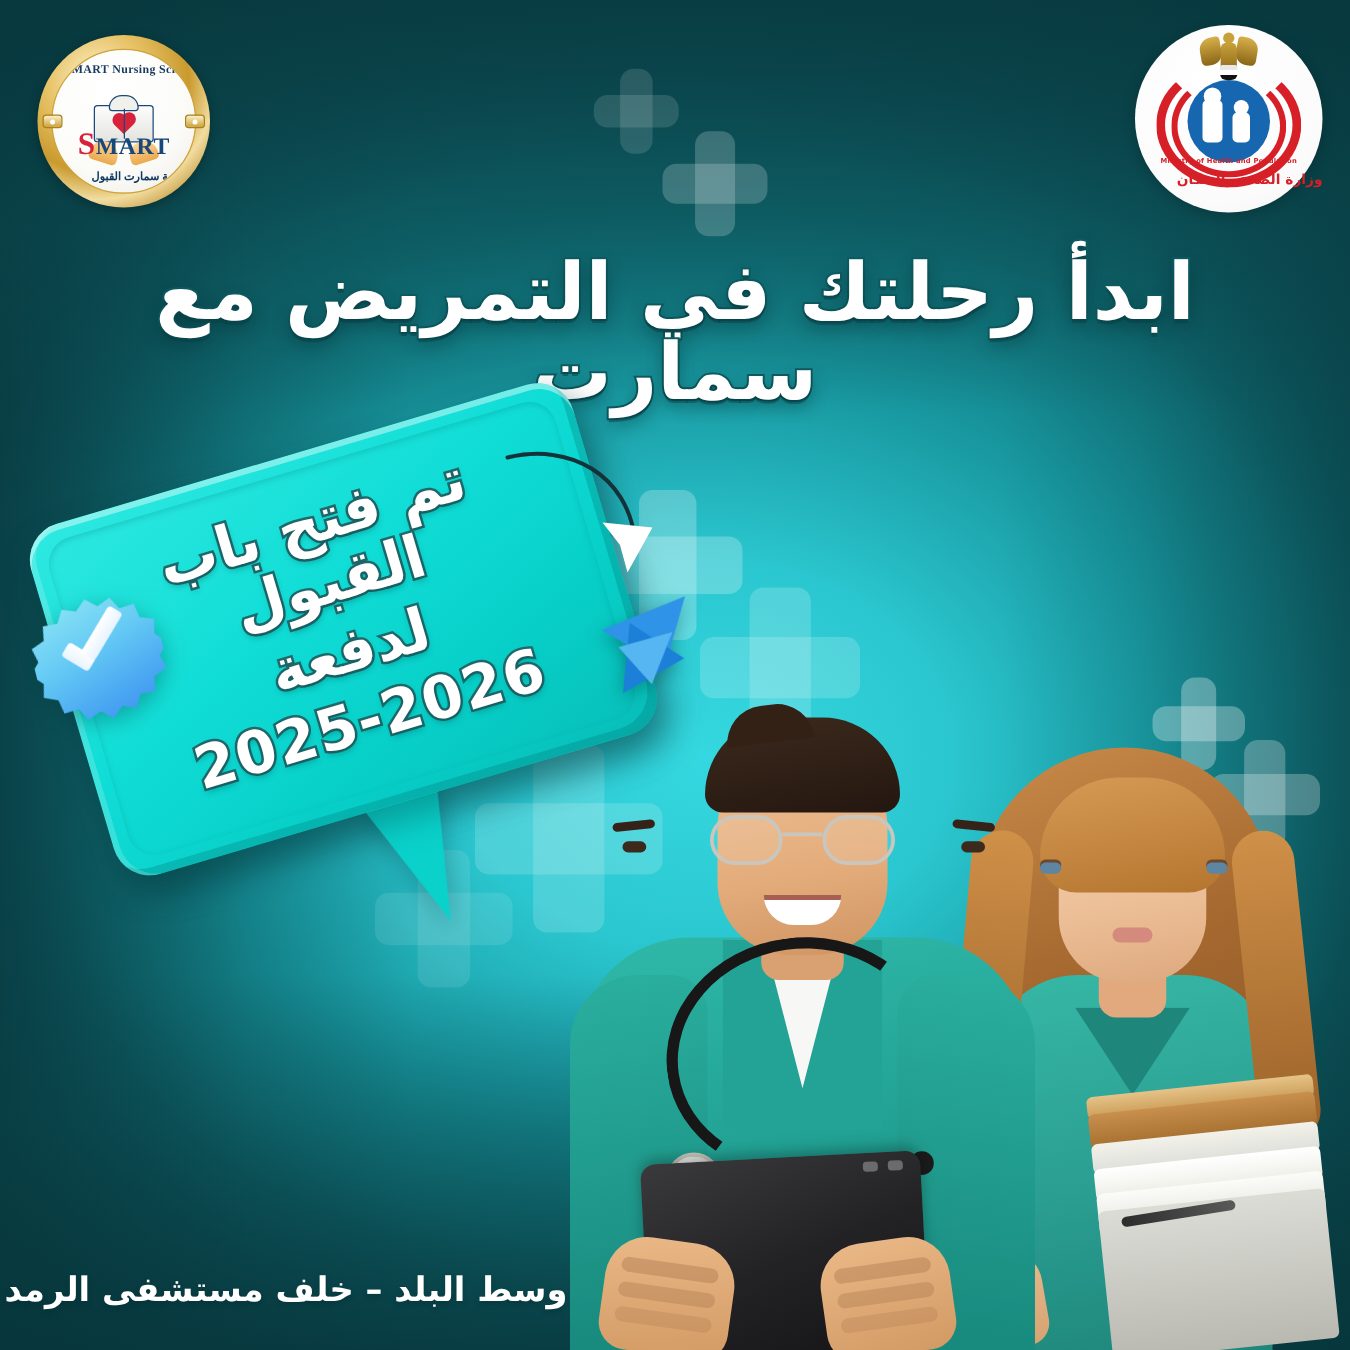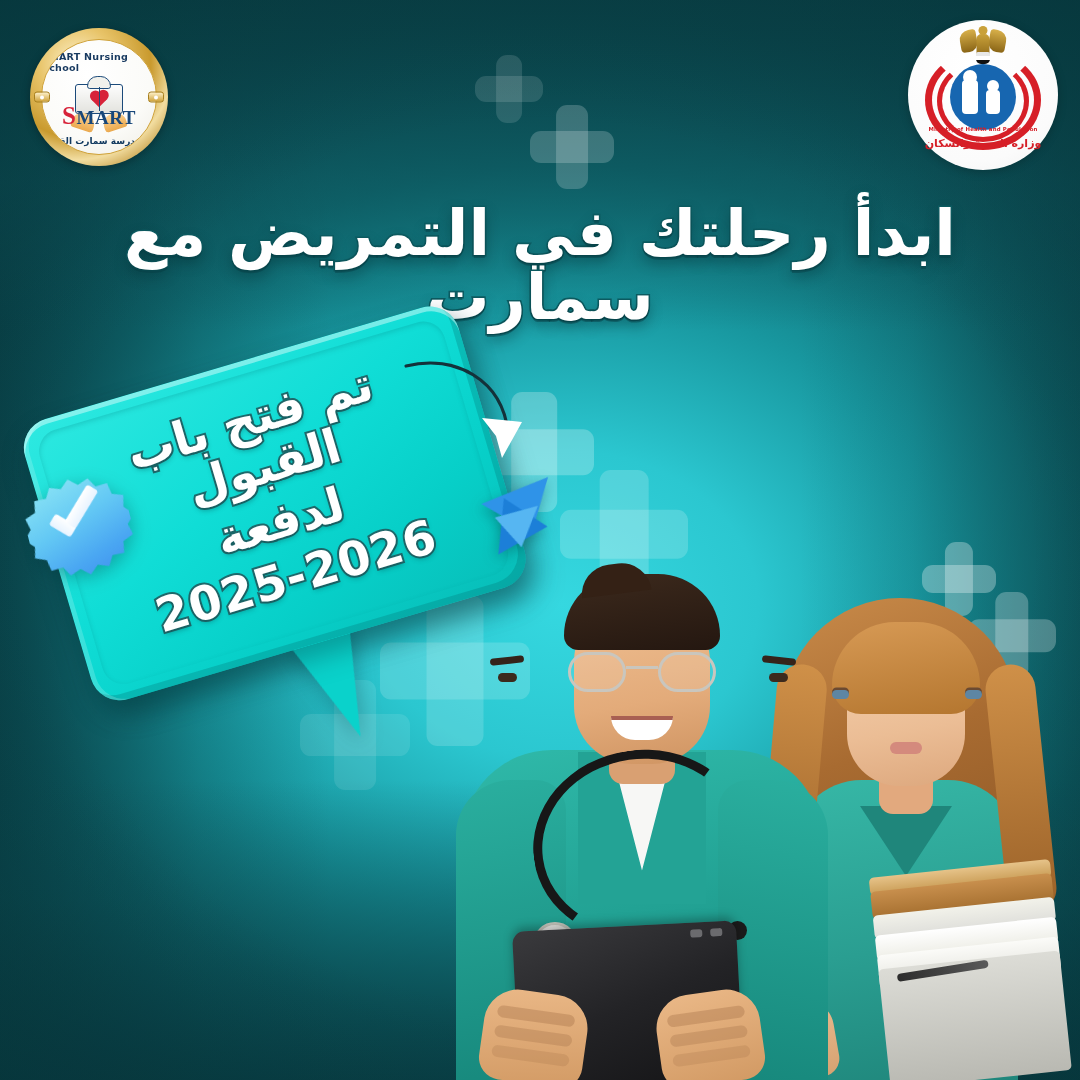--- a/index.html
+++ b/index.html
@@ -57,22 +57,22 @@
       radial-gradient(circle at 34% 26%, #fdf3cf 0%, #e8c469 28%, #c99a2e 54%, #f2dda0 70%, #b8892a 88%, #8d6416 100%);
     box-shadow:0 2px 9px rgba(0,0,0,.30);
   }
   .seal .inner{
     position:absolute;inset:11px;border-radius:50%;
     background:radial-gradient(circle at 40% 30%,#ffffff 0%,#fbfbf8 60%,#eeece4 100%);
     border:1px solid #cfa23a;
     overflow:hidden;
   }
   .seal-arc{
-    position:absolute;left:0;right:0;text-align:left;
-    font-size:9.5px;font-weight:700;color:#17395f;letter-spacing:.3px;
+    position:absolute;left:0;right:0;text-align:right;
+    font-size:9.5px;font-weight:700;color:#17395f;letter-spacing:.3px;font-family:Liberation Serif, serif;
   }
   .seal-arc.top{top:11px;}
   .seal-arc.bot{bottom:8px;color:#123a60;font-size:9px;direction:rtl;}
   .seal-emblem{
     position:absolute;left:50%;top:42px;transform:translateX(-50%);
     width:62px;height:46px;
   }
   .seal-book{
     position:absolute;left:7px;top:2px;width:48px;height:30px;
     background:linear-gradient(180deg,#fdfdfd,#e3e3de);
@@ -168,21 +168,21 @@
     position:absolute;left:50%;bottom:-2px;transform:translateX(-50%);
     width:14px;height:12px;
     background:linear-gradient(180deg,#e8e8e8 0 33%,#ffffff 33% 66%,#111 66% 100%);
     border-radius:2px 2px 5px 5px;
   }
   .moh-txt-en{
     position:absolute;left:0;right:0;bottom:38px;text-align:center;
     font-size:5.4px;color:#d61f27;font-weight:700;letter-spacing:.2px;
   }
   .moh-txt-ar{
-    position:absolute;left:0;right:0;bottom:20px;text-align:center;
+    position:absolute;left:0;right:0;bottom:20px;
     font-size:11px;color:#d61f27;font-weight:700;direction:rtl;
   }
 
   
   .headline{
     position:absolute;right:30px;top:186px;width:1020px;
     text-align:center;direction:rtl;
   }
   .hl{
     color:#ffffff;font-weight:800;line-height:1.02;
@@ -656,14 +656,18 @@
     <path d="M8,8 C58,-4 104,22 110,74" fill="none" stroke="#14323a" stroke-width="3.2" stroke-linecap="round"></path>
     <path d="M84,60 L124,64 L104,100 L98,78 Z" fill="#ffffff"></path>
   </svg>
 
   <div class="pointer">
     <span class="p1"></span>
       <span class="p2"></span>
       <span class="p3"></span>
   </div>
 
+  <div class="address">
+    <div class="addr-text">وسط البلد – خلف مستشفى الرمد</div>
+
+  </div>
 
 </div>
 
 </body></html>

